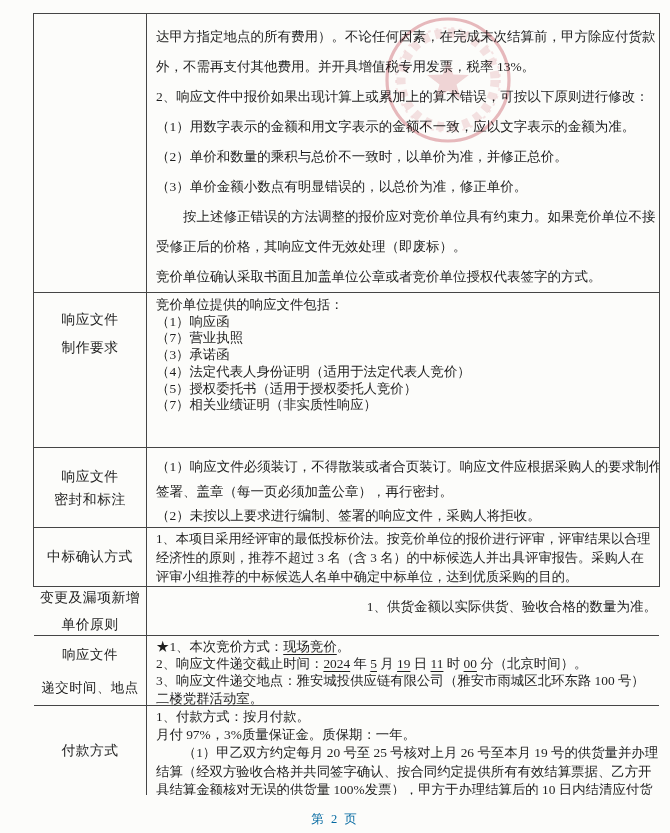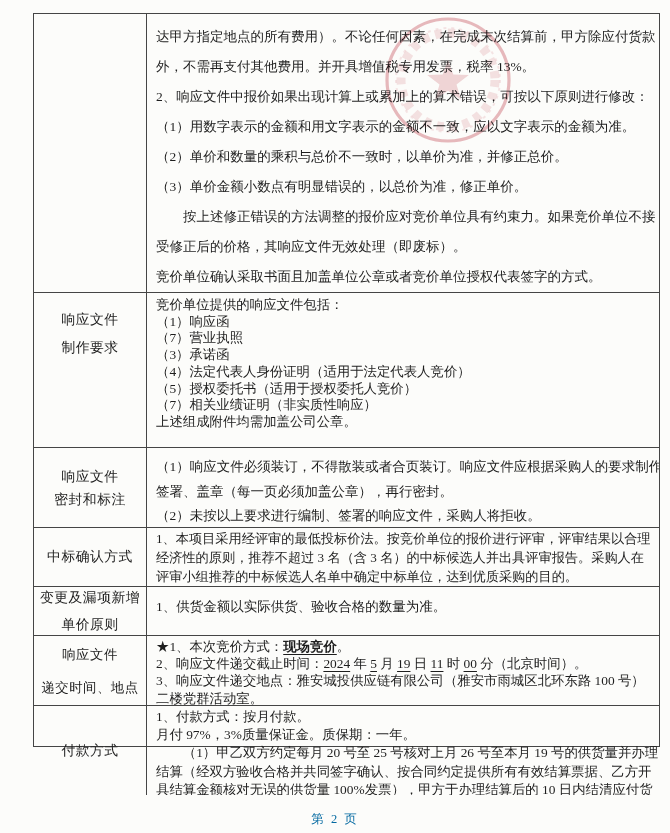--- a/index.html
+++ b/index.html
@@ -6,43 +6,43 @@
   body{
     width:670px;height:833px;
     background:#fcfcfa;
     font-family:"Liberation Serif","DejaVu Serif",serif;
     color:#1e1e1e;
     -webkit-font-smoothing:antialiased;
   }
   .page{position:relative;width:670px;height:833px;overflow:hidden;background:#fcfcfa;}
 
   .tbl{
-    position:absolute;left:33px;top:13px;width:627px;height:734px;
+    position:absolute;left:33px;top:13px;width:627px;height:574px;
     border:1px solid #454545;box-sizing:border-box;
   }
   .row{display:flex;border-top:1px solid #454545;box-sizing:border-box;}
   .row:first-child{border-top:none;}
   .lc{
     flex:0 0 113px;width:113px;box-sizing:border-box;
     border-right:1px solid #454545;
     display:flex;flex-direction:column;align-items:center;justify-content:center;
     text-align:center;font-size:13.8px;letter-spacing:.5px;
   }
   .cc{flex:1;box-sizing:border-box;padding:0 2px 0 9px;overflow:hidden;font-size:13.5px;}
   .tl{white-space:pre;}
   .u{text-decoration:underline;text-underline-offset:3px;}
-  .b{font-weight:bold;}
+  .b{font-weight:normal;}
 
   .r1{height:278px;} .r1 .cc{padding-top:8px;line-height:30px;}
   .r2{height:155px;} .r2 .cc{padding-top:4px;line-height:16.7px;font-size:13.4px;}
                      .r2 .lc{justify-content:flex-start;padding-top:13px;line-height:28px;}
   .r3{height:80px;}  .r3 .cc{padding-top:7px;line-height:24.5px;}
                      .r3 .lc{line-height:23px;}
   .r4{height:59px;}  .r4 .cc{padding-top:2px;line-height:18.8px;font-size:13.2px;}
-  .r5{height:49px;}  .r5 .cc{padding-top:10px;line-height:20px;}
+  .r5{height:49px;}  .r5 .cc{padding-top:10px;line-height:20px;text-align:right;}
                      .r5 .lc{line-height:27px;}
   .r6{height:70px;}  .r6 .cc{padding-top:2px;line-height:17.2px;font-size:13.4px;}
                      .r6 .lc{line-height:33px;font-size:13.4px;}
   .r7{height:90px;}  .r7 .cc{padding-top:2px;line-height:18.2px;font-size:13.4px;}
 
   .seal{
     position:absolute;left:382px;top:14px;width:132px;height:132px;
     mix-blend-mode:multiply;opacity:.55;filter:blur(.5px);
     pointer-events:none;
   }
@@ -78,21 +78,20 @@
           <div class="ll">制作要求</div>
         </div>
         <div class="cc">
           <div class="tl">竞价单位提供的响应文件包括：</div>
           <div class="tl">（1）响应函</div>
           <div class="tl">（7）营业执照</div>
           <div class="tl">（3）承诺函</div>
           <div class="tl">（4）法定代表人身份证明（适用于法定代表人竞价）</div>
           <div class="tl">（5）授权委托书（适用于授权委托人竞价）</div>
           <div class="tl">（7）相关业绩证明（非实质性响应）</div>
-          <div class="tl">上述组成附件均需加盖公司公章。</div>
         </div>
       </div>
       <div class="row r3">
         <div class="lc">
           <div class="ll">响应文件</div>
           <div class="ll">密封和标注</div>
         </div>
         <div class="cc">
           <div class="tl">（1）响应文件必须装订，不得散装或者合页装订。响应文件应根据采购人的要求制作，</div>
           <div class="tl">签署、盖章（每一页必须加盖公章），再行密封。</div>

